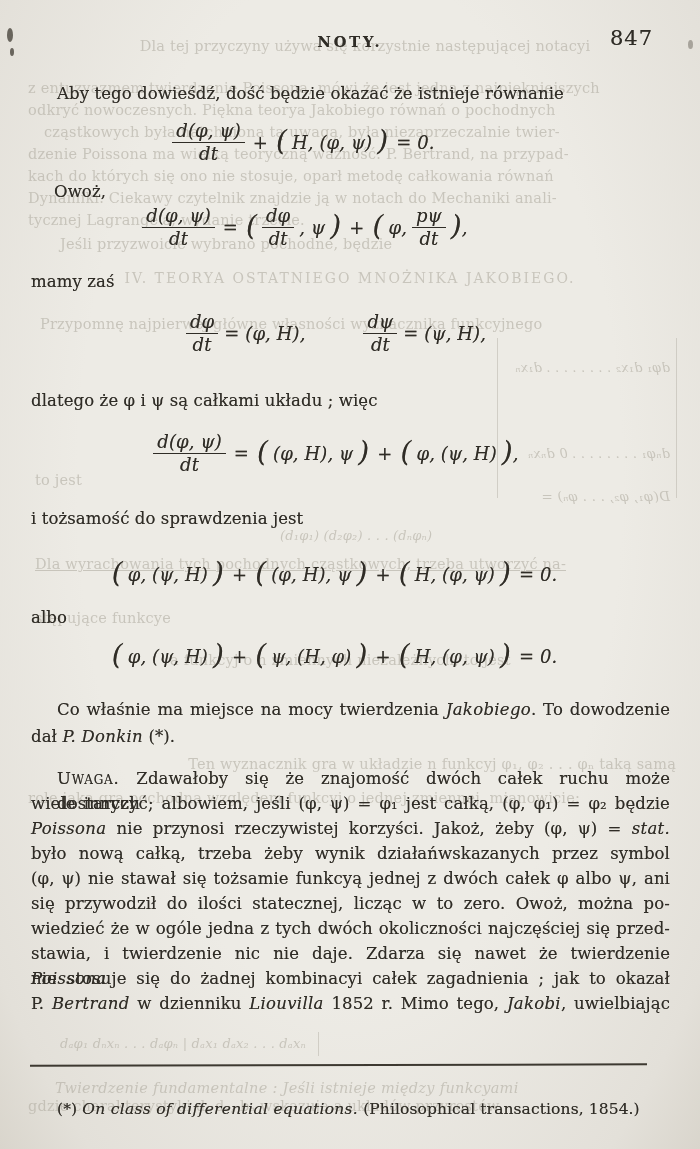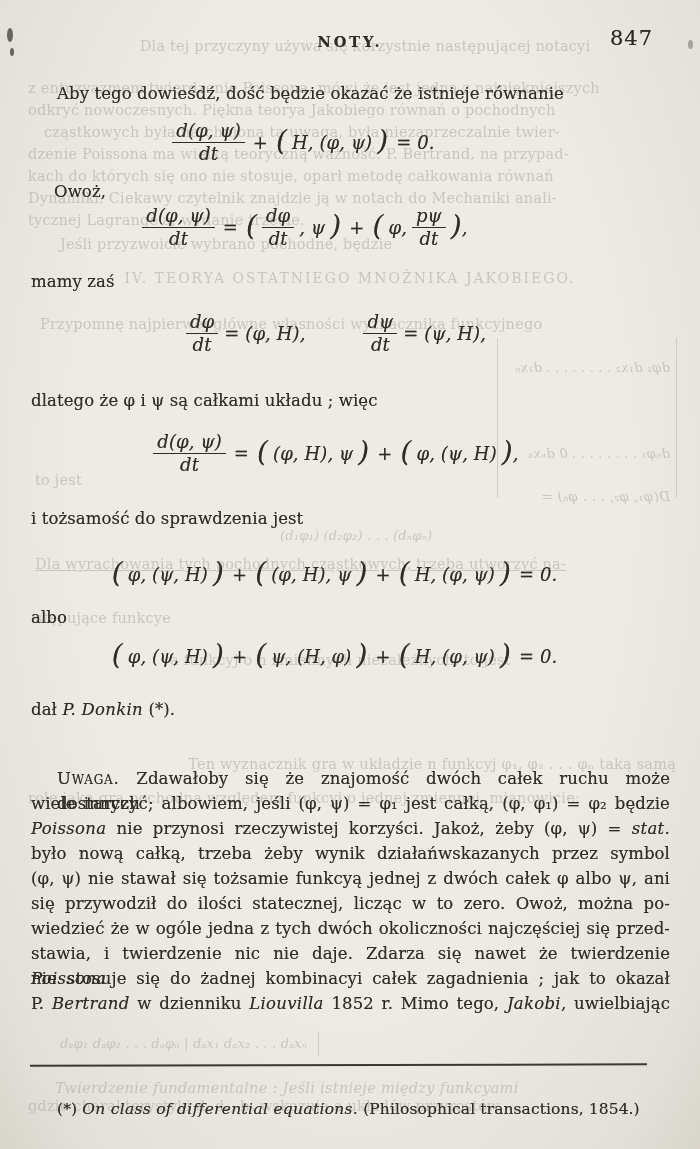--- a/index.html
+++ b/index.html
@@ -79,21 +79,21 @@
     <div class="bl center caps" style="top:270px;left:60px;width:580px;">IV. TEORYA OSTATNIEGO MNOŻNIKA JAKOBIEGO.</div>
     <div class="bl" style="top:316px;left:40px;width:620px;">Przypomnę najpierwej główne własności wyznacznika funkcyjnego</div>
     <div class="bl math mir" style="top:360px;left:230px;width:440px;">dφ₁  d₁x₂ . . . . . . . . d₁xₙ</div>
     <div class="bl math mir" style="top:446px;left:230px;width:440px;">dₙφ₁ . . . . . . . . 0  dₙxₙ</div>
     <div class="bl math mir" style="top:488px;left:360px;width:310px;font-size:13.5px;">D(φ₁, φ₂, . . . φₙ) =</div>
     <div class="bl math" style="top:528px;left:280px;width:390px;">(d₁φ₁) (d₂φ₂) . . . (dₙφₙ)</div>
     <div class="bl" style="top:556px;left:35px;width:630px;text-decoration:underline;">Dla wyrachowania tych pochodnych cząstkowych, trzeba utworzyć na-</div>
     <div class="bl" style="top:610px;left:35px;width:300px;">stępujące funkcye</div>
     <div class="bl" style="top:652px;left:170px;width:500px;">a funkcyj o n zmiennych niezależnych, to jest</div>
     <div class="bl" style="top:756px;left:28px;width:648px;text-align:right;">Ten wyznacznik gra w układzie n funkcyj φ₁, φ₂ . . . φₙ taką samą</div>
-    <div class="bl math" style="top:1036px;left:60px;width:590px;">dₐφ₁  dₐφ₂ . . . dₐφₙ  |  dₐx₁  dₐx₂ . . . dₐxₙ</div>
+    <div class="bl math" style="top:1036px;left:60px;width:590px;">dₐφ₁  dₙxₙ . . . dₐφₙ  |  dₐx₁  dₐx₂ . . . dₐxₙ</div>
     <div class="bl it" style="top:1080px;left:55px;width:600px;">Twierdzenie fundamentalne : Jeśli istnieje między funkcyami</div>
     <div class="bl" style="top:1098px;left:28px;width:648px;">gdzie charakterystyki d, dₐ, bₐ wskazują a układów przyrostów</div>
     <div class="bl" style="top:472px;left:35px;width:120px;">to jest</div>
     <div class="bl" style="top:790px;left:28px;width:648px;">rolę jaką gra pochodna względem funkcyi o jednej zmiennej, mianowicie:</div>
     <div class="bvl" style="left:497px;top:338px;height:160px;"></div>
     <div class="bvl" style="left:676px;top:338px;height:160px;"></div>
     <div class="bvl" style="left:318px;top:1032px;height:24px;"></div>
     <div class="speck" style="left:7px;top:28px;width:6px;height:14px;"></div>
     <div class="speck" style="left:10px;top:48px;width:4px;height:8px;"></div>
     <div class="speck" style="left:688px;top:40px;width:5px;height:9px;opacity:.4;"></div>
@@ -209,20 +209,21 @@
       <span>ψ, (H, φ)</span>
       <span class="bigp">)</span>
       <span class="op">+</span>
       <span class="bigp">(</span>
       <span>H, (φ, ψ)</span>
       <span class="bigp">)</span>
       <span class="op">= 0.</span>
     </div>
 
     <div class="para" style="top:696px;">
+      <div class="line27 ind"><span>Co właśnie ma miejsce na mocy twierdzenia </span><span class="it">Jakobiego</span><span>. To dowodzenie</span></div>
       <div class="line27 line-left"><span>dał </span><span class="it">P. Donkin</span><span> (*).</span></div>
     </div>
 
     <div class="para" style="top:766px;">
       <div class="line ind"><span class="sc">Uwaga.</span><span> Zdawałoby się że znajomość dwóch całek ruchu może dostarczyć</span></div>
       <div class="line">wiele innych ; albowiem, jeśli (φ, ψ) = φ₁ jest całką, (φ, φ₁) = φ₂ będzie</div>
       <div class="line"><span class="it">Poissona</span><span> nie przynosi rzeczywistej korzyści. Jakoż, żeby (φ, ψ) = </span><span class="it">stat.</span></div>
       <div class="line">było nową całką, trzeba żeby wynik działańwskazanych przez symbol</div>
       <div class="line">(φ, ψ) nie stawał się tożsamie funkcyą jednej z dwóch całek φ albo ψ, ani</div>
       <div class="line">się przywodził do ilości statecznej, licząc w to zero. Owoż, można po-</div>

